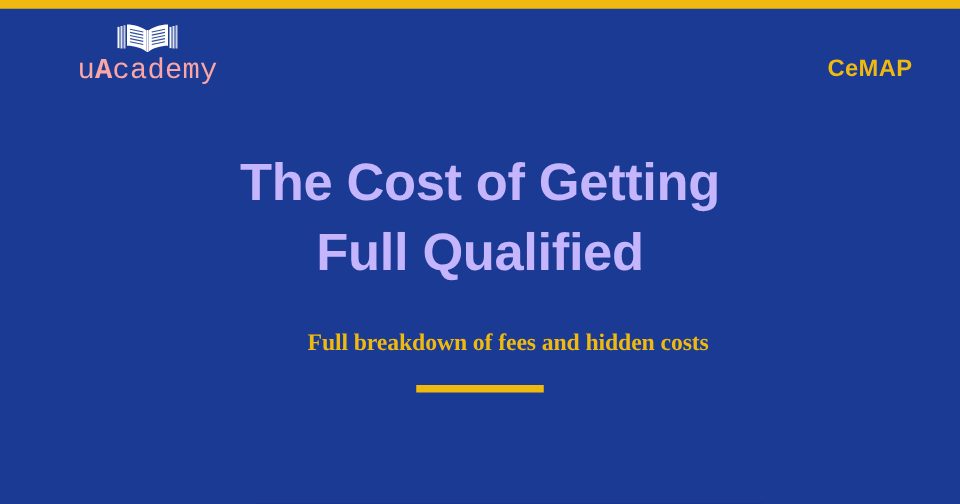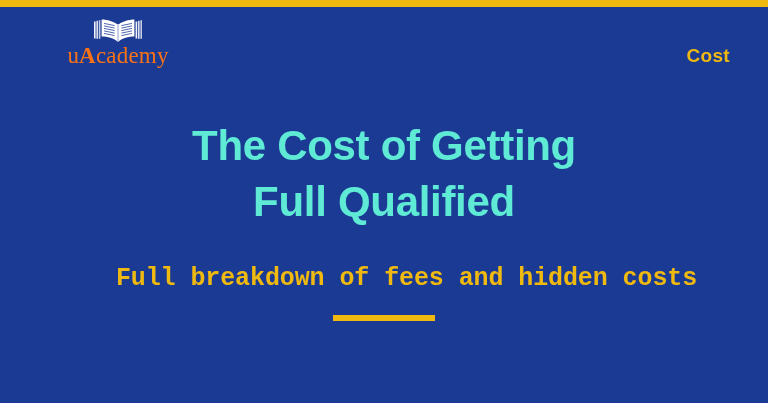--- a/index.html
+++ b/index.html
@@ -53,25 +53,25 @@
 
   .logo-book {
     display: block;
     margin: 0 auto 1px auto;
     width: 50px;
     height: 26px;
   }
 
   .logo-wordmark {
     display: block;
-    font-family: Liberation Serif, serif;
+    font-family: Liberation Mono, monospace;
     font-size: 23px;
     font-weight: 400;
     letter-spacing: 0.2px;
-    color: #f97316;
+    color: #fca5a5;
     line-height: 24px;
     white-space: nowrap;
   }
   .logo-wordmark .wm-a {
     font-weight: 700;
   }
 
   .badge {
     position: absolute;
     right: 38px;
@@ -94,31 +94,31 @@
   }
 
   .hero-title {
     margin: 0;
     padding: 0;
     font-family: "Liberation Sans", sans-serif;
     font-size: 42px;
     font-weight: 700;
     line-height: 56px;
     letter-spacing: -0.3px;
-    color: #5eead4;
+    color: #c4b5fd;
   }
   .hero-title .tline {
     display: block;
     white-space: nowrap;
   }
 
   .hero-sub {
     margin: 34px 0 0 0;
-    font-family: Liberation Mono, monospace;
-    font-size: 25px;
+    font-family: Liberation Serif, serif;
+    font-size: 19px;
     font-weight: 700;
     letter-spacing: -0.1px;
     color: #efb90f;
     white-space: nowrap;
     padding-left: 45px;
   }
 
   .hero-rule {
     margin: 22px auto 0 auto;
     width: 102px;
@@ -164,21 +164,21 @@
           <line x1="28.4" y1="13.6" x2="39" y2="11.4"></line>
           <line x1="28.4" y1="16.1" x2="39" y2="13.9"></line>
           <line x1="28.4" y1="18.6" x2="39" y2="16.4"></line>
         </g>
 
         <rect x="24.3" y="7.0" width="1.4" height="17.6" fill="#ffffff"></rect>
       </svg>
       <span class="logo-wordmark"><span>u</span><span class="wm-a">A</span><span>cademy</span></span>
     </div>
 
-    <div class="badge">Cost</div>
+    <div class="badge">CeMAP</div>
 
   </div>
 
   <div class="hero">
     <h1 class="hero-title">
       <span class="tline">The Cost of Getting</span>
       <span class="tline">Full Qualified</span>
     </h1>
     <p class="hero-sub">Full breakdown of fees and hidden costs</p>
     <div class="hero-rule"></div>

